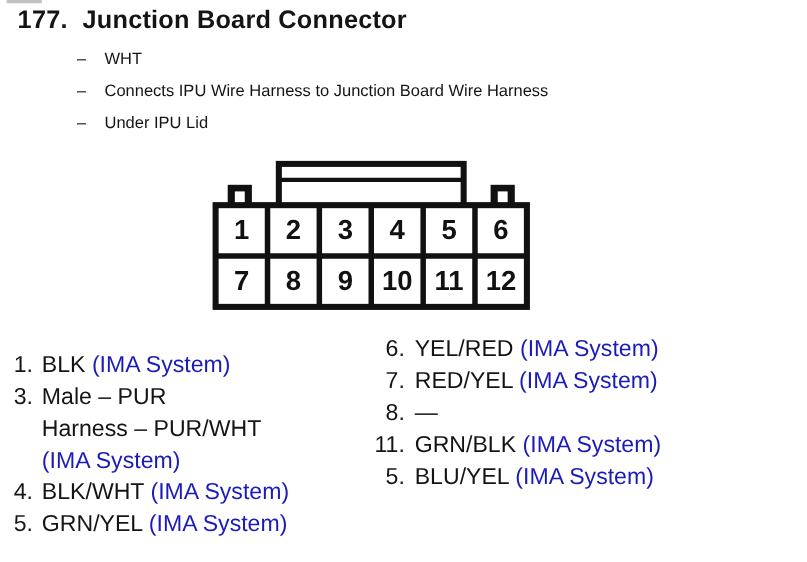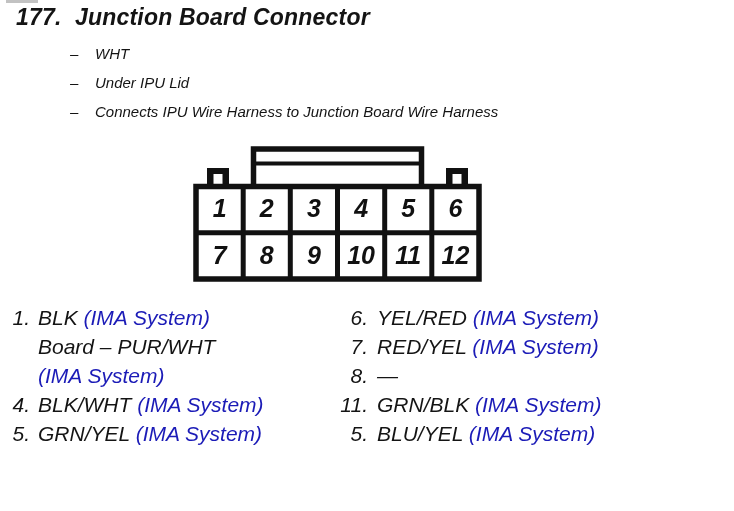--- a/index.html
+++ b/index.html
@@ -3,21 +3,20 @@
 <meta charset="utf-8">
 <style>
   :root { --blue:#1b1bb7; --ink:#141414; --paper:#ffffff; }
   * { margin:0; padding:0; box-sizing:border-box; }
   body { background:#e8e8e8; }
   .page {
     position:relative; width:734px; height:511px;
     background:var(--paper); color:var(--ink);
     font-family:"Liberation Sans","DejaVu Sans",sans-serif;
     overflow:hidden;
-    font-style:italic;
   }
   .artifact {
     position:absolute; left:6px; top:0; width:32px; height:3px;
     background:#9a9a9a; opacity:.6;
   }
   .title {
     position:absolute; left:16px; top:4px;
     font-size:23px; font-weight:bold; letter-spacing:.2px; white-space:nowrap;
   }
   .title .num { display:inline-block; width:59px; }
@@ -29,41 +28,41 @@
   .connector-svg { position:absolute; left:170px; top:140px; }
   .connector-svg text {
     font-family:"Liberation Sans","DejaVu Sans",sans-serif;
     font-size:25px; font-weight:bold; fill:#111;
   }
   .pin-col {
     position:absolute; top:303px;
     font-size:21px; line-height:29px; white-space:nowrap;
   }
   .pin-col .row { height:29px; }
-  .col-left { left:8px; }
+  .col-left { left:8px;margin-top:14px; }
   .col-left .n { display:inline-block; width:22px; text-align:right; margin-right:8px; }
   .col-right { left:330px; }
   .col-right .n { display:inline-block; width:38px; text-align:right; margin-right:9px; }
   .blue { color:var(--blue); }
 </style>
 </head>
 <body>
 
 <div class="page">
 
   <div class="artifact"></div>
 
   <div class="title">
     <span class="num">177.</span><span>Junction Board Connector</span>
   </div>
 
   <div class="bullets">
     <div class="bullet"><span class="dash">–</span><span>WHT</span></div>
+    <div class="bullet"><span class="dash">–</span><span>Connects IPU Wire Harness to Junction Board Wire Harness</span></div>
     <div class="bullet"><span class="dash">–</span><span>Under IPU Lid</span></div>
-    <div class="bullet"><span class="dash">–</span><span>Connects IPU Wire Harness to Junction Board Wire Harness</span></div>
   </div>
 
   <svg class="connector-svg" width="330" height="150" viewBox="170 140 330 150">
 
     <rect x="253.5" y="149" width="168" height="42" fill="#ffffff" stroke="#111" stroke-width="5.5"></rect>
     <line x1="253" y1="163.5" x2="421" y2="163.5" stroke="#111" stroke-width="4"></line>
 
     <g>
       <rect x="207" y="168" width="22" height="21" fill="#111"></rect>
       <rect x="213.5" y="174" width="9" height="15" fill="#ffffff"></rect>
@@ -93,21 +92,22 @@
       <text x="266.8" y="264">8</text>
       <text x="313.9" y="264">9</text>
       <text x="361.1" y="264">10</text>
       <text x="408.3" y="264">11</text>
       <text x="455.4" y="264">12</text>
     </g>
   </svg>
 
   <div class="pin-col col-left">
     <div class="row"><span class="n">1.</span><span>BLK </span><span class="blue">(IMA System)</span></div>
-    <div class="row"><span class="n"></span><span>Board – PUR/WHT</span><span class="blue"></span></div>
+    <div class="row"><span class="n">3.</span><span>Male – PUR</span><span class="blue"></span></div>
+    <div class="row"><span class="n"></span><span>Harness – PUR/WHT</span><span class="blue"></span></div>
     <div class="row"><span class="n"></span><span></span><span class="blue">(IMA System)</span></div>
     <div class="row"><span class="n">4.</span><span>BLK/WHT </span><span class="blue">(IMA System)</span></div>
     <div class="row"><span class="n">5.</span><span>GRN/YEL </span><span class="blue">(IMA System)</span></div>
   </div>
 
   <div class="pin-col col-right">
     <div class="row"><span class="n">6.</span><span>YEL/RED </span><span class="blue">(IMA System)</span></div>
     <div class="row"><span class="n">7.</span><span>RED/YEL </span><span class="blue">(IMA System)</span></div>
     <div class="row"><span class="n">8.</span><span>—</span><span class="blue"></span></div>
     <div class="row"><span class="n">11.</span><span>GRN/BLK </span><span class="blue">(IMA System)</span></div>

